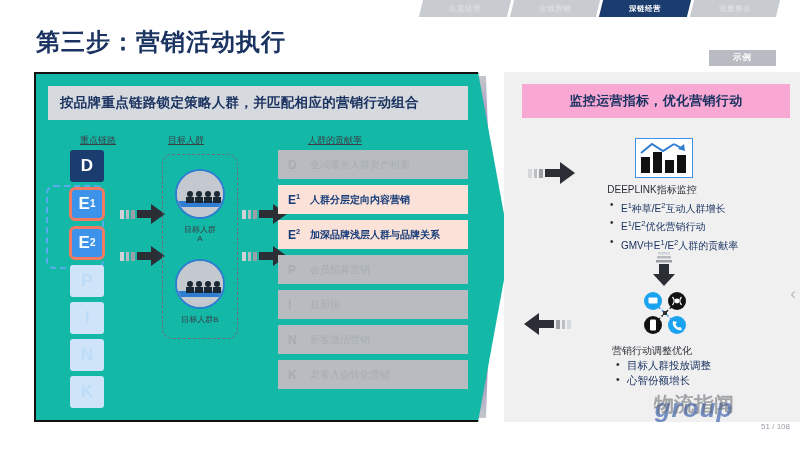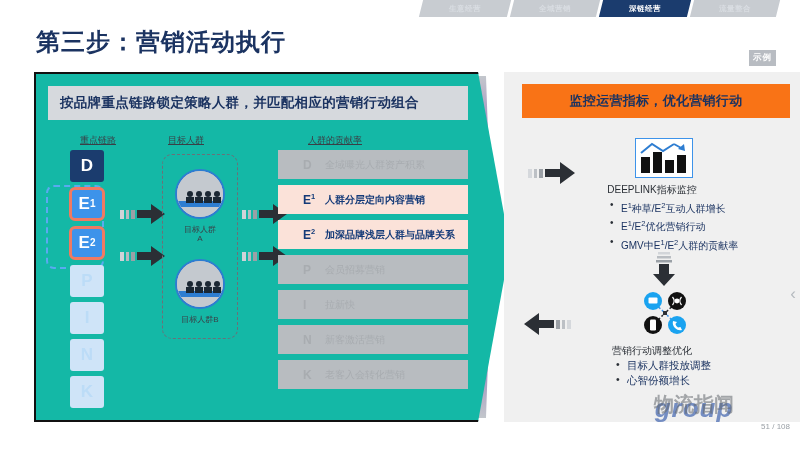--- a/index.html
+++ b/index.html
@@ -43,21 +43,21 @@
     position: absolute; left: 36px; top: 26px;
     font-size: 24px; font-weight: bold; color: #1b3361;
     letter-spacing: 1px; white-space: nowrap;
   }
 
   
   .example-badge {
     position: absolute; right: 24px; top: 50px;
     background: #b8bcc2; color: #ffffff;
     font-size: 8.5px; font-weight: bold;
-    padding: 2px 4px;
+    padding: 2px 24px;
     letter-spacing: 1px;
   }
 
   
   .left-panel {
     position: absolute; left: 34px; top: 72px;
     width: 476px; height: 350px;
     background: #14b8a6;
     border: 2px solid #111111;
     clip-path: polygon(0 0, 444px 0, 476px 175px, 444px 350px, 0 350px);
@@ -129,21 +129,21 @@
 
   
   .arrow-grp { position: absolute; display: flex; align-items: center; }
   .dash { width: 3.5px; height: 9px; margin-right: 2px; }
 
   
   .actions { position: absolute; left: 242px; top: 76px; width: 190px; }
   .act-row {
     height: 29px; margin-bottom: 6px;
     display: flex; align-items: center;
-    padding-left: 25px;
+    padding-left: 10px;
   }
   .act-row.dimmed { background: #b8bcc0; }
   .act-row.hl     { background: #fbe2d9; }
   .act-letter {
     width: 22px; font-size: 12px; font-weight: bold; flex: none;
   }
   .act-row.dimmed .act-letter { color: #a8acb0; }
   .act-row.hl .act-letter { color: #143a78; }
   .act-text { font-size: 10px; font-weight: bold; white-space: nowrap; }
   .act-row.dimmed .act-text { color: #a8acb0; font-weight: normal; }
@@ -152,21 +152,21 @@
 
   
   .right-panel {
     position: absolute; left: 504px; top: 72px;
     width: 296px; height: 350px;
     background: #f0f0f0;
   }
   .rp-header {
     position: absolute; left: 18px; top: 12px;
     width: 268px; height: 34px;
-    background: #f97316;
+    background: #f9a8d4;
     display: flex; align-items: center; justify-content: center;
   }
   .rp-header span {
     font-size: 13px; font-weight: bold; color: #1b3361;
     letter-spacing: .3px; white-space: nowrap;
   }
 
   .chart-icon {
     position: absolute; left: 131px; top: 66px;
     width: 58px; height: 40px;

